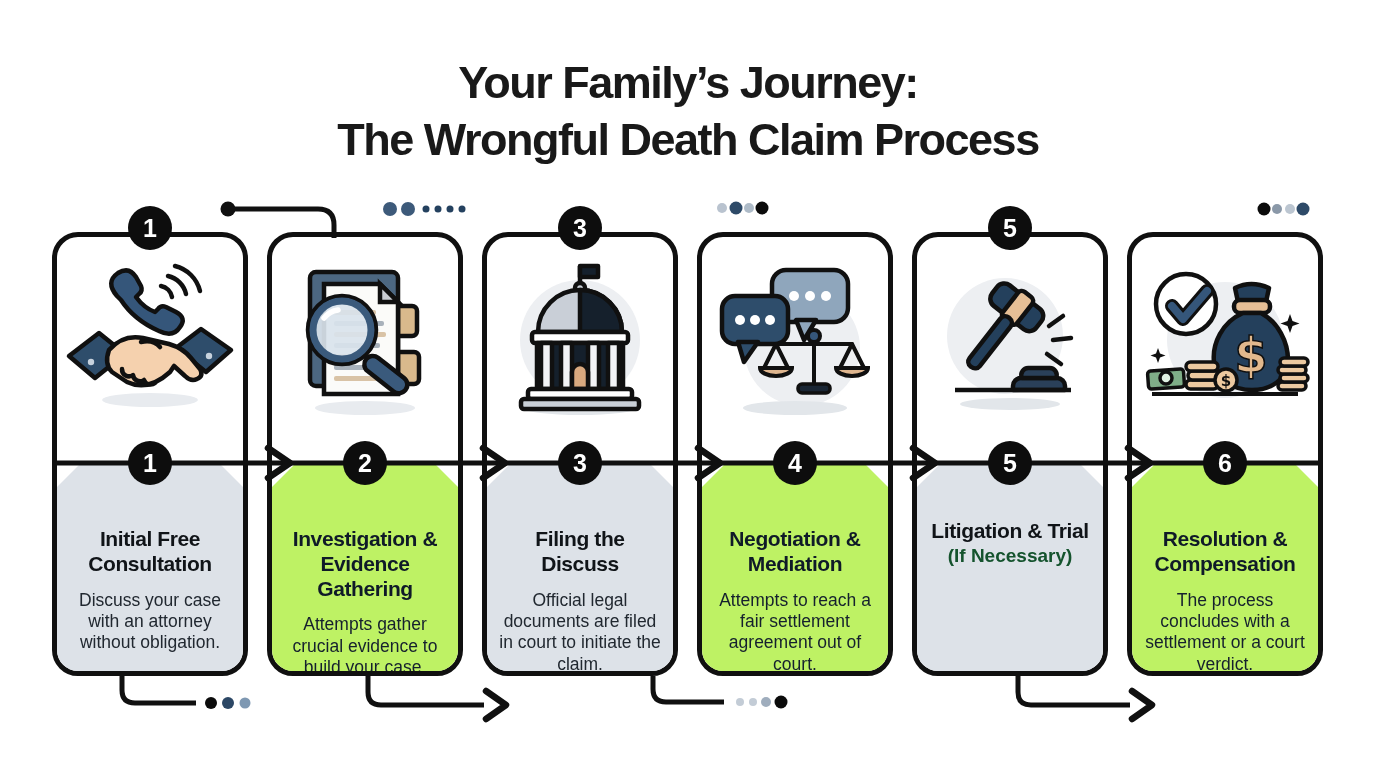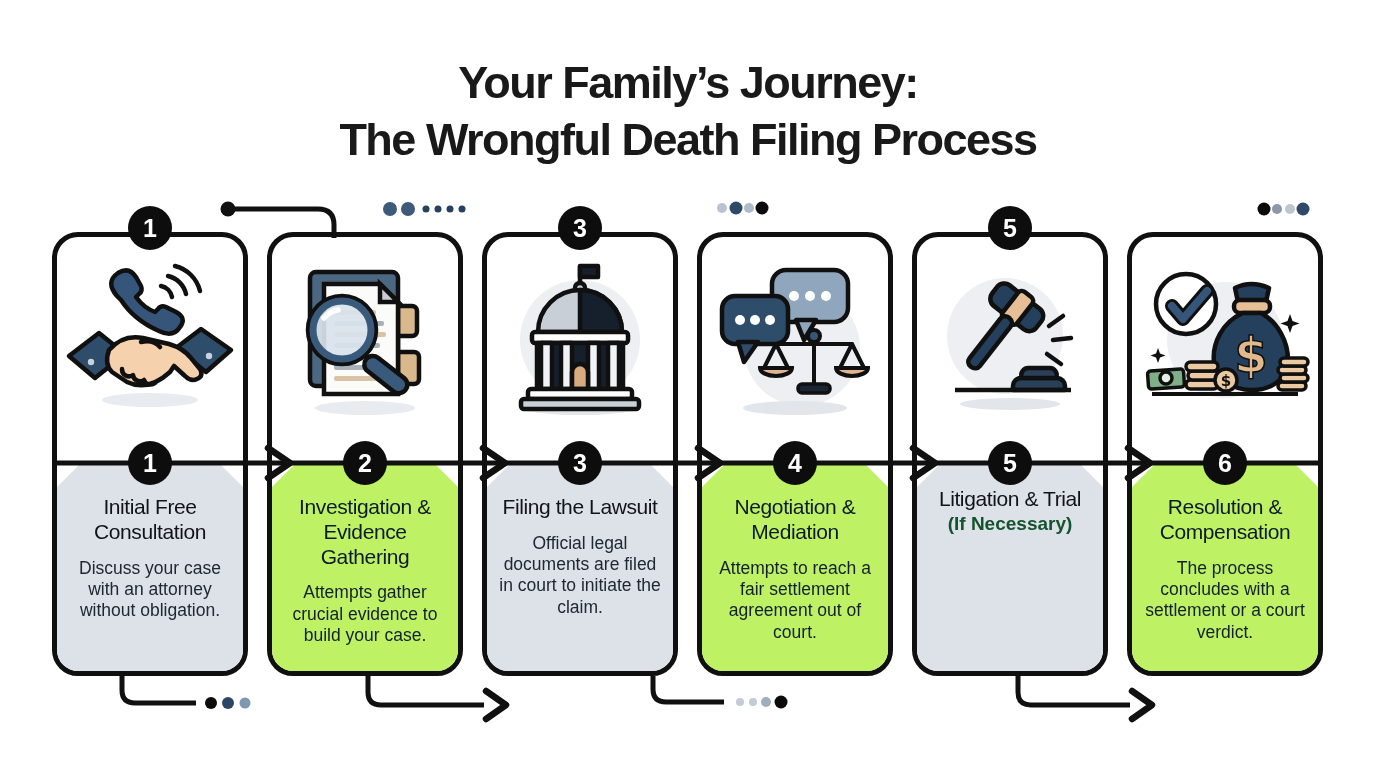--- a/index.html
+++ b/index.html
@@ -20,21 +20,21 @@
   }
   .icon-wrap{position:absolute;left:8px;top:16px;width:170px;height:176px;}
   .icon-wrap svg{width:100%;height:100%;display:block;}
   .text-box{
     position:absolute;left:0;right:0;bottom:0;height:210px;
     clip-path:polygon(26px 0,calc(100% - 26px) 0,100% 26px,100% 100%,0 100%,0 26px);
     text-align:center;padding:34px 10px 0;box-sizing:border-box;
   }
   .card--light .text-box{background:#dde2e8;}
   .card--dark  .text-box{background:#bef264;}
-  .step-heading{font-weight:400;font-size:21px;line-height:1.18;letter-spacing:-0.4px;}
+  .step-heading{font-weight:700;font-size:21px;line-height:1.18;letter-spacing:-0.4px;margin-top:32px;}
   .card--light .step-heading{color:#101418;}
   .card--dark  .step-heading{color:#0f1a28;}
   .step-subheading{font-weight:800;font-size:19px;line-height:1.15;color:#14532d;margin-top:1px;}
   .step-desc{font-size:17.5px;line-height:1.22;margin-top:13px;}
   .card--light .step-desc{color:#212830;}
   .card--dark  .step-desc{color:#15202e;}
   .card--tight .text-box{padding-top:26px;}
   .card--tight .step-desc{margin-top:3px;}
   
   .badge{
@@ -47,21 +47,21 @@
   
   #overlay{position:absolute;inset:0;z-index:2;pointer-events:none;}
 </style>
 </head>
 <body>
 
 <div id="canvas">
 
   <div class="title">
     <div>Your Family’s Journey:</div>
-    <div>The Wrongful Death Filing Process</div>
+    <div>The Wrongful Death Claim Process</div>
   </div>
 
   <div class="card card--light" style="left:52px">
     <div class="card-frame">
       <div class="icon-wrap">
         <svg viewBox="0 0 170 170">
           <ellipse cx="85" cy="144" rx="48" ry="7" fill="#e8ebef"></ellipse>
           <path d="M52,40 q-12,-14 1,-23 q11,-7 18,4 l5,9 q2,5 -2,8 l-3,3 q8,11 19,15 l3,-3 q3,-4 8,-2 l10,5 q11,6 4,15 q-7,11 -21,4 q-25,-11 -38,-31 z" fill="#35567a" stroke="#101010" stroke-width="4.5" stroke-linejoin="round"></path>
           <g stroke="#101010" stroke-width="4.5" fill="none" stroke-linecap="round">
             <path d="M96,30 a14,14 0 0 1 11,11"></path>
@@ -145,21 +145,21 @@
             <rect x="66" y="87" width="11" height="46" fill="#f2f3f5"></rect>
             <rect x="93" y="87" width="11" height="46" fill="#f2f3f5"></rect>
             <rect x="113" y="87" width="11" height="46" fill="#f2f3f5"></rect>
             <path d="M77,133 v-17 a8,8 0 0 1 16,0 v17 z" fill="#d9a97f"></path>
             <rect x="33" y="133" width="104" height="10" rx="3" fill="#ffffff"></rect>
             <rect x="26" y="143" width="118" height="10" rx="3" fill="#c9cfd7"></rect>
           </g>
         </svg>
       </div>
       <div class="text-box">
-        <div class="step-heading">Filing the Lawsuit</div>
+        <div class="step-heading">Filing the Discuss</div>
         <div class="step-desc">Official legal documents are filed in court to initiate the claim.</div>
       </div>
     </div>
     <div class="badge badge--top">3</div>
     <div class="badge badge--mid">3</div>
   </div>
 
   <div class="card card--dark" style="left:697px">
     <div class="card-frame">
       <div class="icon-wrap">

